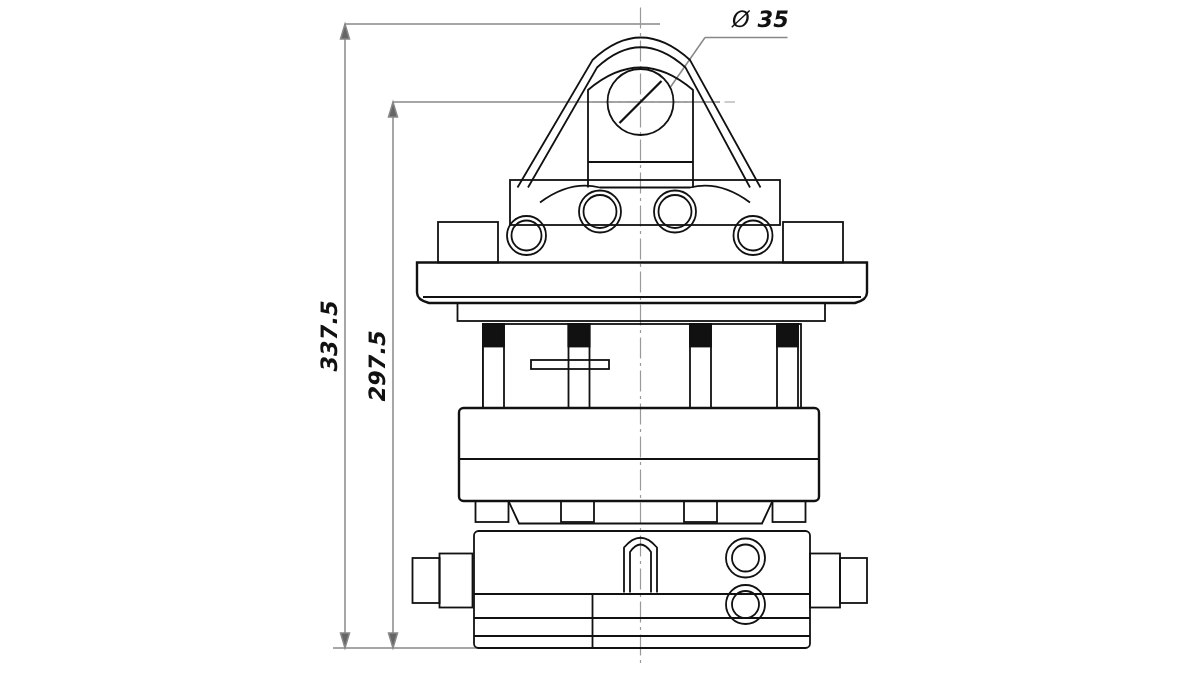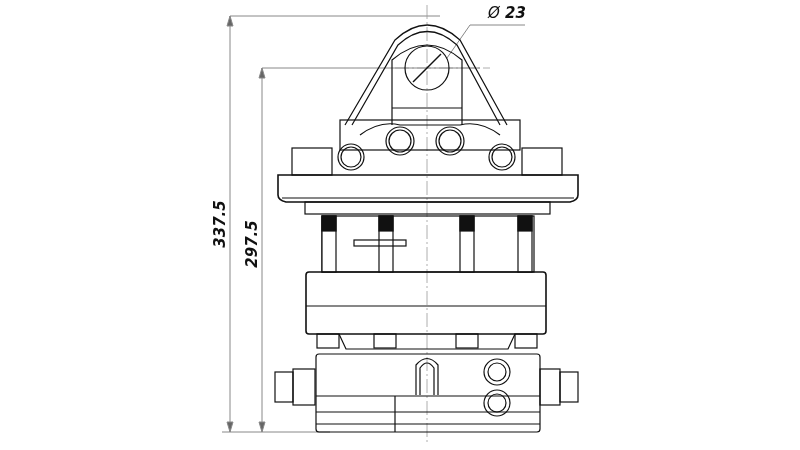--- a/index.html
+++ b/index.html
@@ -101,17 +101,17 @@
       <rect x="275" y="372" width="18" height="30"></rect>
       <rect x="293" y="369" width="22" height="36"></rect>
       <rect x="540" y="369" width="20" height="36"></rect>
       <rect x="560" y="372" width="18" height="30"></rect>
     </g>
   </g>
 </svg>
 
 <div class="dimtext" style="left:488px; top:4px;">
   <span style="font-weight:normal;">Ø</span>
-  <span>23</span>
+  <span>35</span>
 </div>
 
 <div class="dimtext rot" style="left:196px; top:215px;">337.5</div>
 <div class="dimtext rot" style="left:228px; top:235px;">297.5</div>
 
 </body></html>

